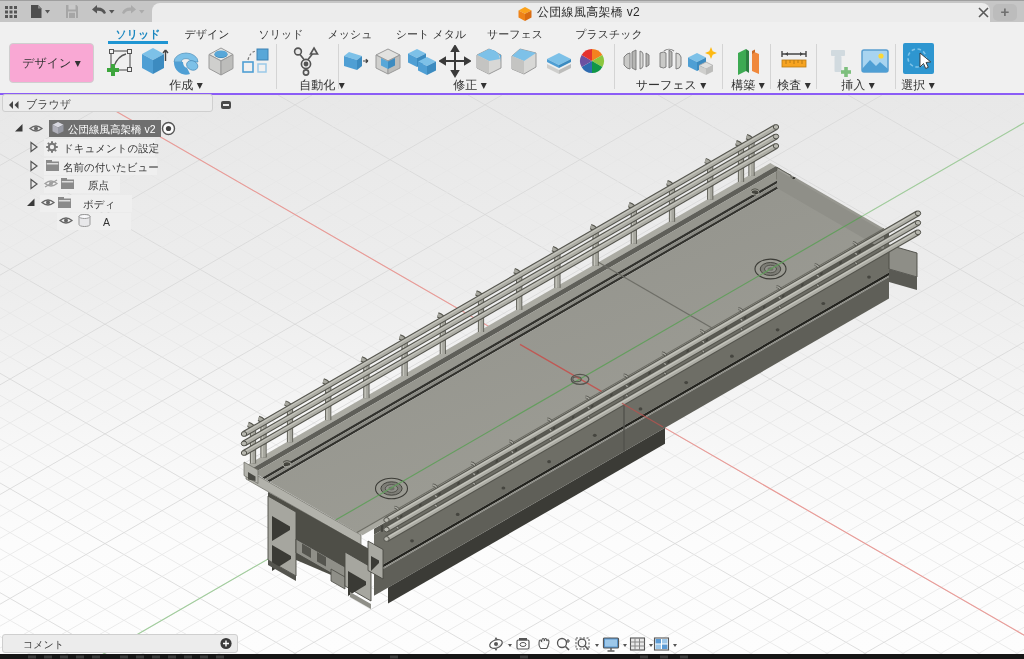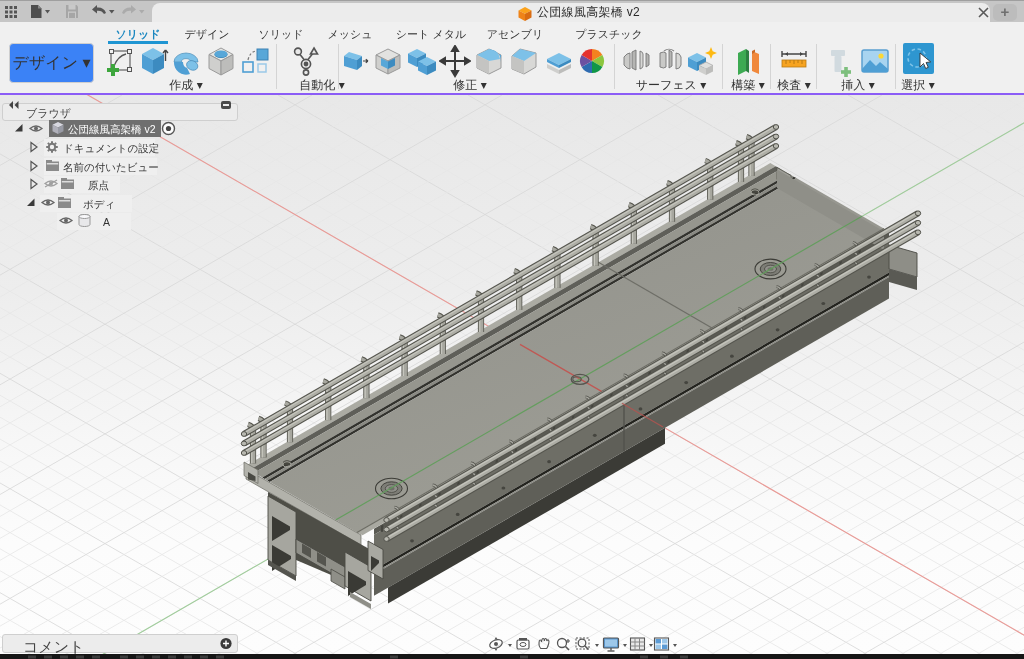--- a/index.html
+++ b/index.html
@@ -5,29 +5,29 @@
 html,body{width:1024px;height:659px;overflow:hidden;font-family:"Liberation Sans",sans-serif}
 #app{position:relative;width:1024px;height:659px;background:#f0f0f0}
 #titlebar{position:absolute;left:0;top:0;width:1024px;height:22px;background:#c6c6c6;border-top:1px solid #9f9f9f}
 #doctab{position:absolute;left:152px;top:3px;width:838px;height:19px;background:#ececec;border-radius:8px 8px 0 0}
 #plusbtn{position:absolute;left:993px;top:4px;width:24px;height:17px;background:#bcbcbc;border-radius:5px;color:#707070;font-size:15px;line-height:15px;text-align:center;font-weight:bold}
 #doctitle{position:absolute;left:537px;top:4px;font-size:12px;color:#2a2a2a;letter-spacing:0.3px}
 #toolbar{position:absolute;left:0;top:22px;width:1024px;height:73px;background:#f0f0f0;border-bottom:2px solid #8b5cf6}
 .rtab{position:absolute;top:5px;font-size:11px;color:#333;transform:translateX(-50%);white-space:nowrap}
 .rtab.act{color:#1a87c0;font-weight:bold}
 #underline{position:absolute;left:108px;top:19px;width:60px;height:2.5px;background:#1f95d2}
-#designbtn{position:absolute;left:9px;top:21px;width:85px;height:40px;background:#3b82f6;border:1px solid #cfcfcf;border-radius:4px;font-size:16px;color:#333;text-align:center;line-height:38px}
+#designbtn{position:absolute;left:9px;top:21px;width:85px;height:40px;background:#f9a8d4;border:1px solid #cfcfcf;border-radius:4px;font-size:12px;color:#333;text-align:center;line-height:38px}
 .glabel{position:absolute;top:55px;font-size:12px;color:#333;transform:translateX(-50%);white-space:nowrap}
 .gdiv{position:absolute;top:22px;width:1px;height:45px;background:#d4d4d4}
 #vpwrap{position:absolute;left:0;top:95px;width:1024px;height:560px}
 .panelhead{position:absolute;background:#ececec;border:1px solid #cfcfcf;border-radius:3px;color:#444}
-#browser{left:2px;top:103px;width:236px;height:18px}
+#browser{left:2px;top:94px;width:211px;height:18px}
 #btext{position:absolute;left:23px;top:2px;font-size:11px}
 #comment{left:2px;top:634px;width:236px;height:19px}
-#ctext{position:absolute;left:20px;top:3px;font-size:15px}
+#ctext{position:absolute;left:20px;top:3px;font-size:10px}
 #blackstrip{position:absolute;left:0;top:654px;width:1024px;height:5px;background:#161616}
 .nv{position:absolute;top:636px}
 </style></head><body>
 <div id="app">
 <div id="vpwrap"><svg id="vp" width="1024" height="560" viewBox="0 95 1024 560">
 <defs>
           <linearGradient id="bgg" x1="0" y1="0" x2="0" y2="1">
             <stop offset="0" stop-color="#e8e8e8"></stop>
             <stop offset="0.35" stop-color="#ededed"></stop>
             <stop offset="0.62" stop-color="#f7f7f7"></stop>
@@ -553,21 +553,21 @@
 <div id="doctitle">公団線風高架橋 v2</div>
 <svg width="14" height="16" style="position:absolute;left:977px;top:6px">
       <path d="M2 2 L11 11 M11 2 L2 11" stroke="#5a5a5a" stroke-width="1.6"></path>
     </svg>
 <div id="toolbar">
 <div class="rtab act" style="left:138px">ソリッド</div>
 <div class="rtab" style="left:207px">デザイン</div>
 <div class="rtab" style="left:281px">ソリッド</div>
 <div class="rtab" style="left:350px">メッシュ</div>
 <div class="rtab" style="left:431px">シート メタル</div>
-<div class="rtab" style="left:515px">アセンブリ</div>
+<div class="rtab" style="left:515px">サーフェス</div>
 <div class="rtab" style="left:609px">プラスチック</div>
 <div id="underline"></div>
 <div id="designbtn">デザイン ▾</div>
 <div class="glabel" style="left:186px">作成 ▾</div>
 <div class="glabel" style="left:322px">自動化 ▾</div>
 <div class="glabel" style="left:470px">修正 ▾</div>
 <div class="glabel" style="left:671px">サーフェス ▾</div>
 <div class="glabel" style="left:748px">構築 ▾</div>
 <div class="glabel" style="left:794px">検査 ▾</div>
 <div class="glabel" style="left:858px">挿入 ▾</div>

